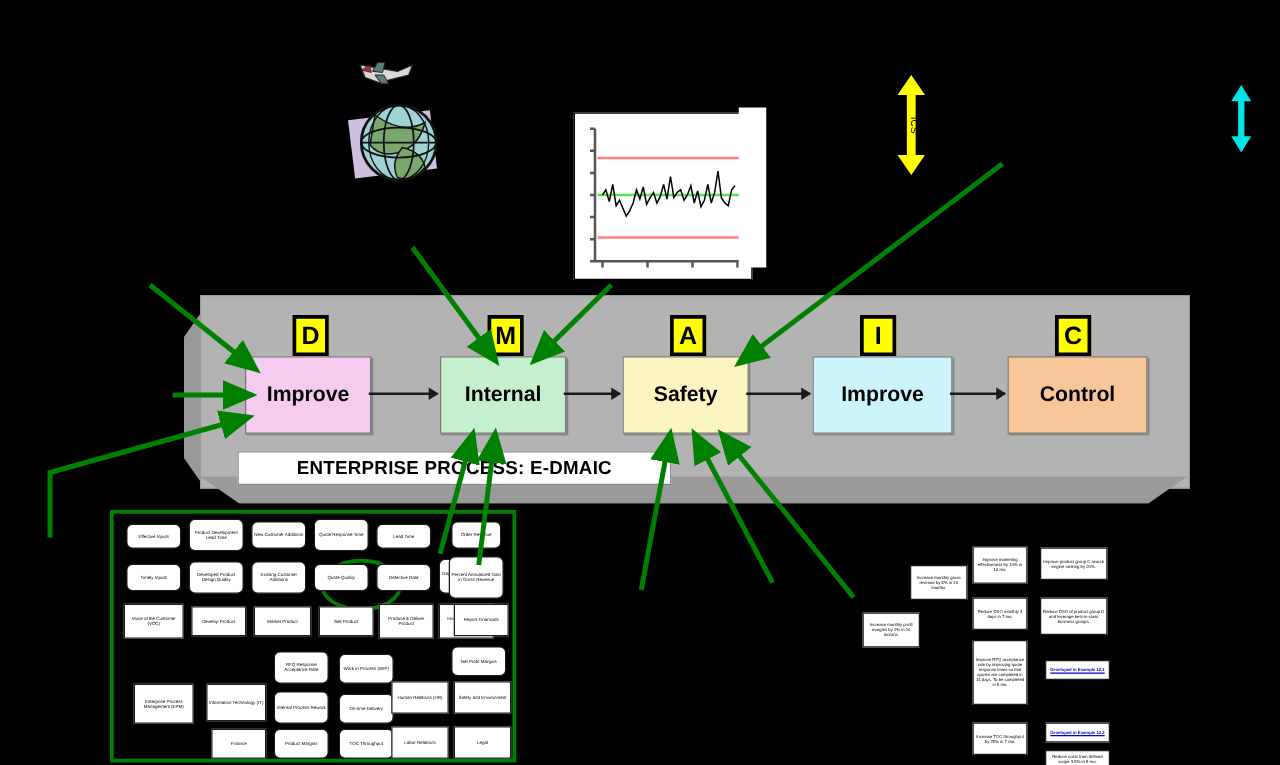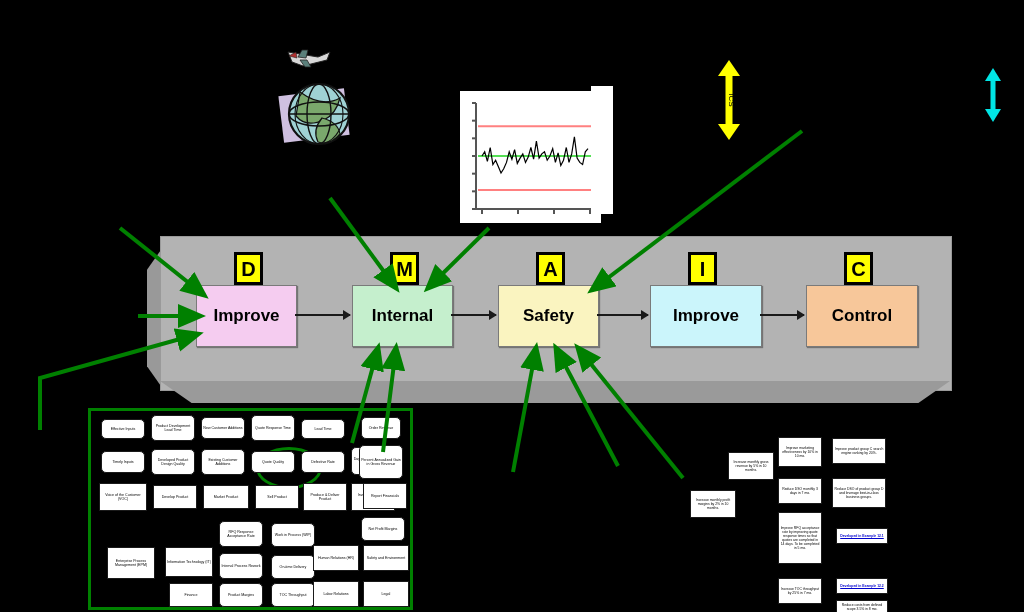--- a/index.html
+++ b/index.html
@@ -161,20 +161,23 @@
       <div class="phase" style="left: 650px; width: 110px; background: rgb(203, 245, 251);">
         <span>Improve</span>
       </div>
       <div class="conn" style="left: 760px; width: 44px;"></div>
       <div class="letter" style="left: 844px;">C</div>
       <div class="phase" style="left: 806px; width: 110px; background: rgb(247, 199, 154);">
         <span>Control</span>
       </div>
     </div>
 
+  <div class="banner">
+    <span>ENTERPRISE PROCESS: E-DMAIC</span>
+  </div>
 
   <div class="pmap" id="pmap">
     <div class="circle-hi" style="left:165px;top:36px;width:60px;height:36px;"></div>
   <div class="node rnd" style="left: 10px; top: 8px; width: 44px; height: 20px;">
         <span>Effective Inputs</span>
       </div>
       <div class="node rnd" style="left: 60px; top: 4px; width: 44px; height: 26px;">
         <span>Product Development Lead Time</span>
       </div>
       <div class="node rnd" style="left: 110px; top: 6px; width: 44px; height: 22px;">

